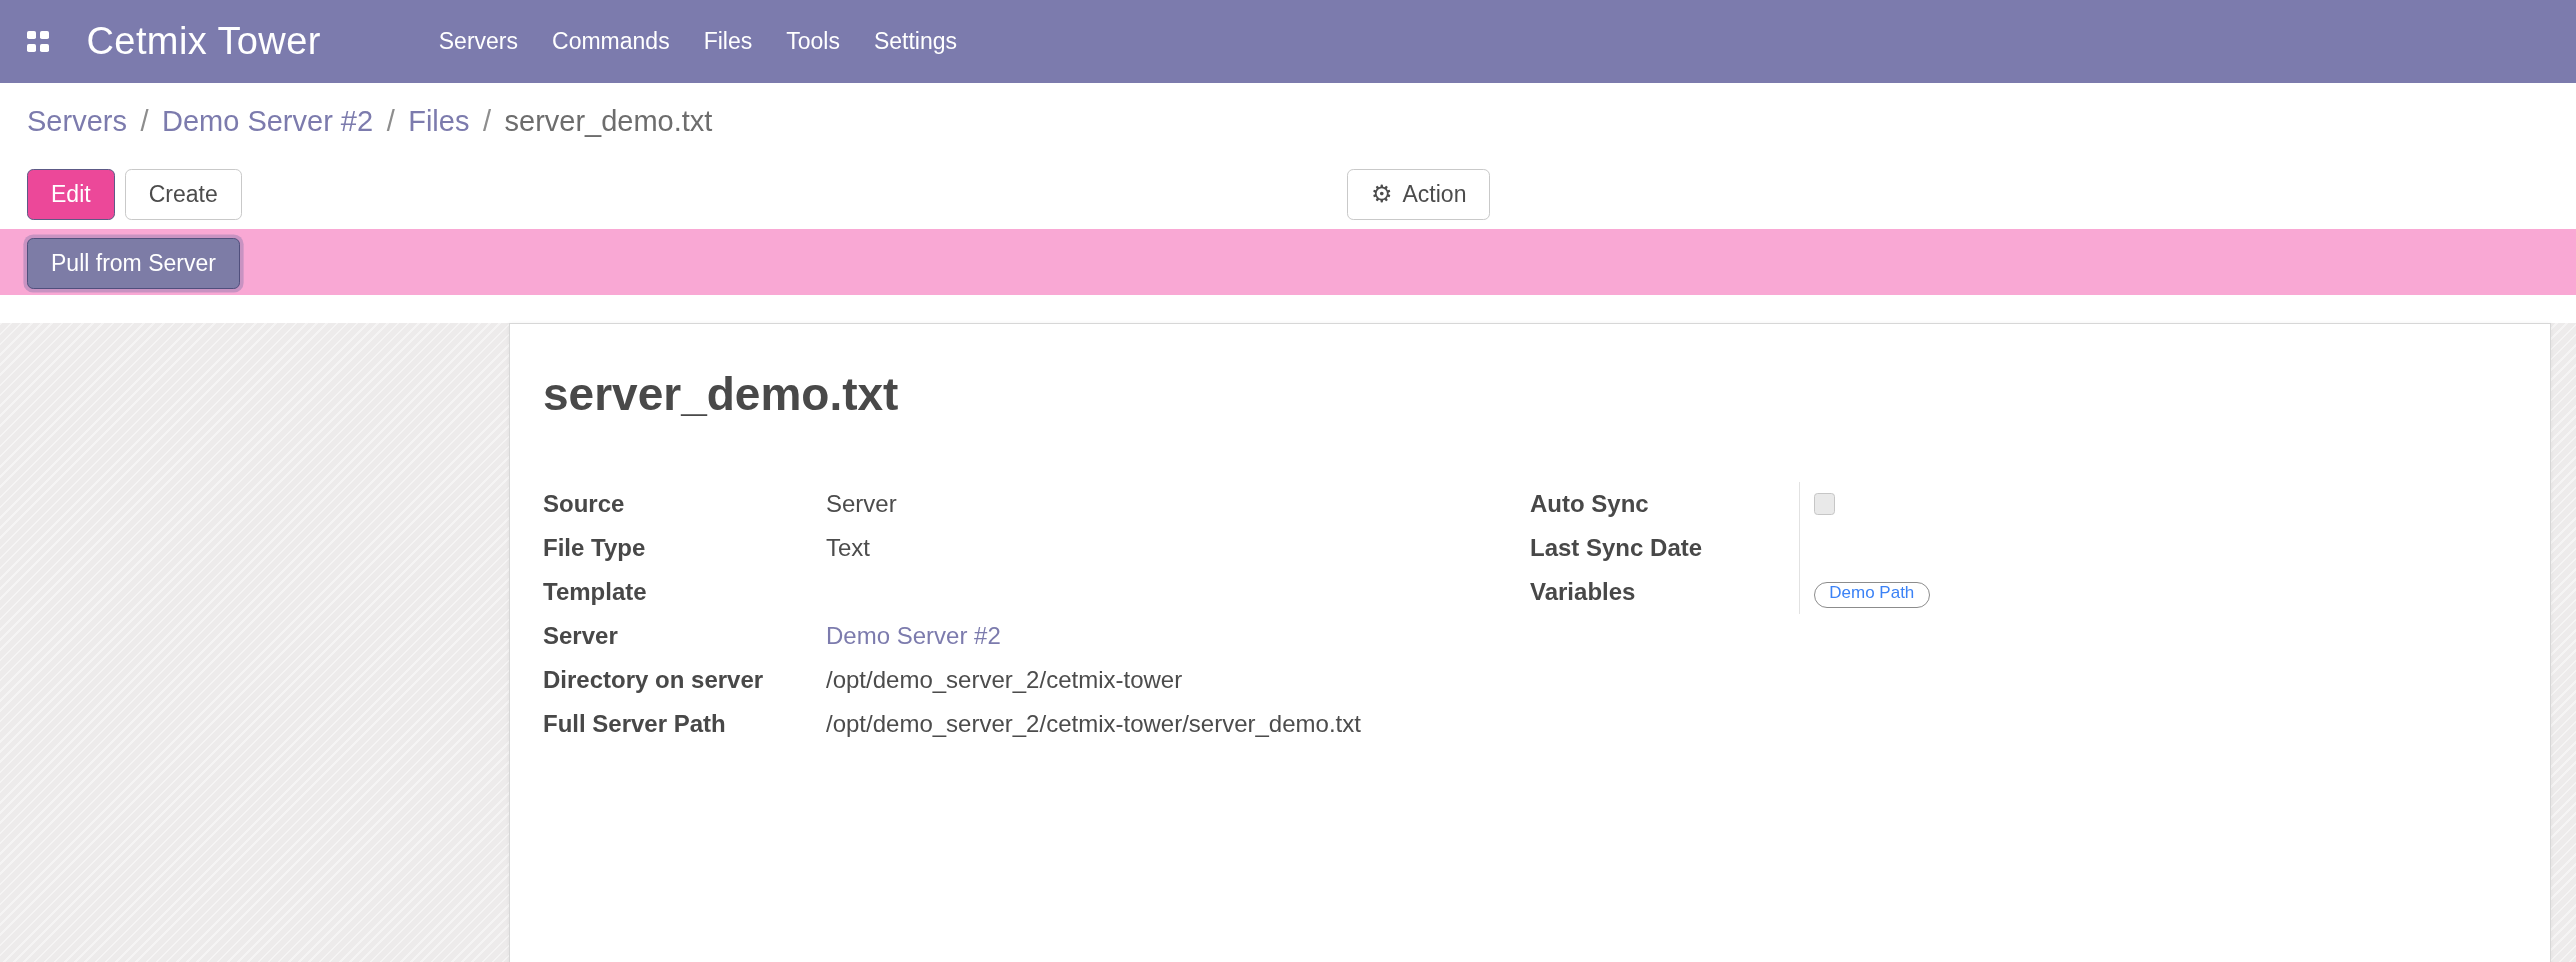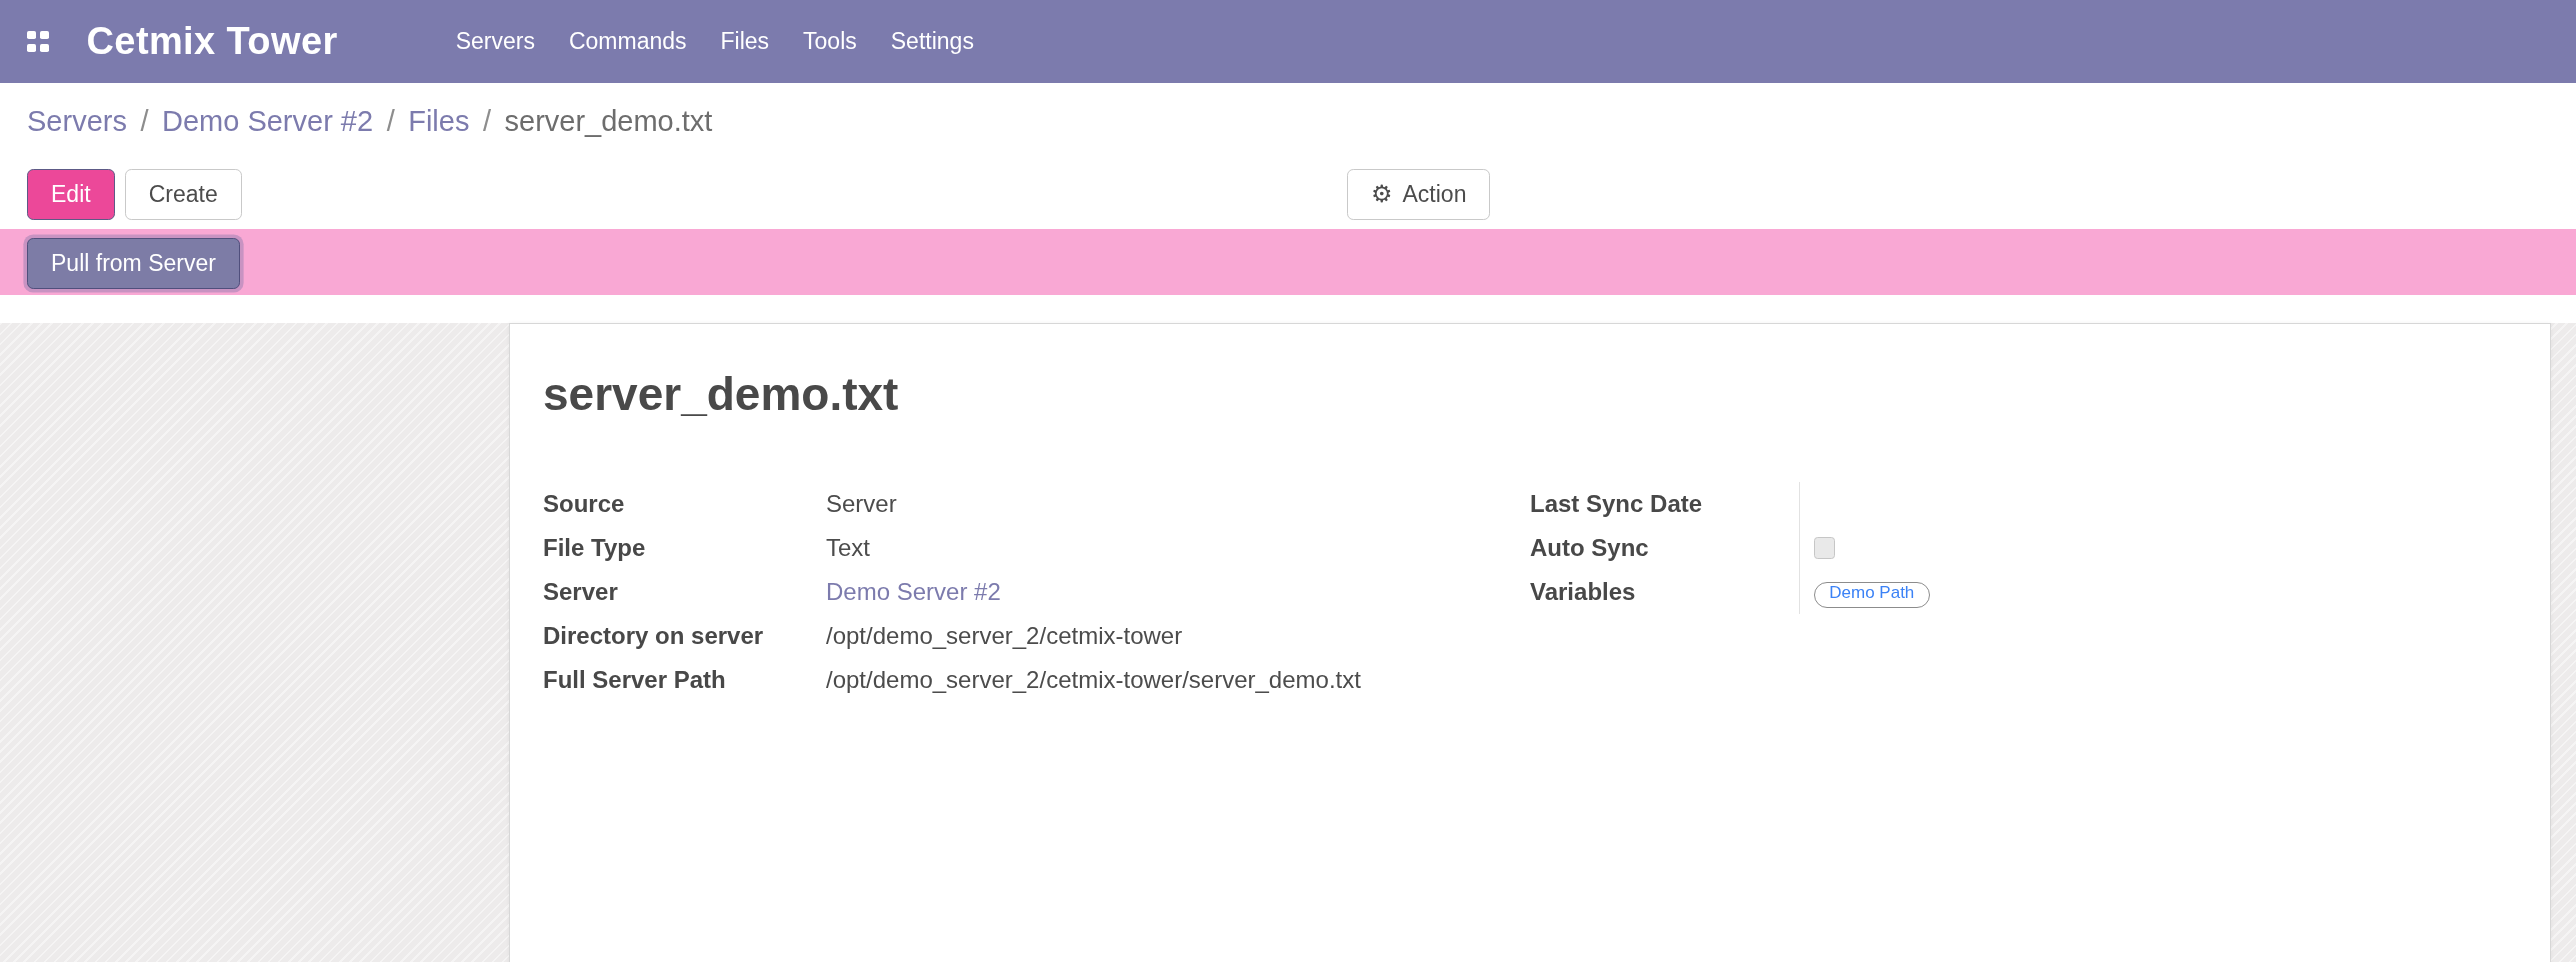--- a/index.html
+++ b/index.html
@@ -13,21 +13,21 @@
   .navbar {
     height:83px; background:#7c7bad; display:flex; align-items:center;
     padding:0 27px; color:#fff;
   }
   .apps-icon {
     width:21.5px; height:21.5px; display:grid;
     grid-template-columns:1fr 1fr; grid-template-rows:1fr 1fr; gap:4.5px;
     margin-right:38px; cursor:pointer; flex:0 0 auto;
   }
   .apps-icon i { background:#fff; border-radius:1.8px; display:block; }
-  .brand { font-size:38px; font-weight:700; letter-spacing:0.4px; margin-right:101px; cursor:pointer; white-space:nowrap; }
+  .brand { font-size:38px; font-weight:400; letter-spacing:0.4px; margin-right:101px; cursor:pointer; white-space:nowrap; }
   .nav-menu { display:flex; align-items:center; }
   .nav-item { font-size:23px; color:#fff; padding:0 17px; cursor:pointer; white-space:nowrap; }
 
   
   .breadcrumb-row { height:76px; display:flex; align-items:center; padding:0 27px; background:#fff; }
   .crumb-link { color:#7c7bad; font-size:29px; cursor:pointer; text-decoration:none; }
   .crumb-sep { color:#8d8d8d; font-size:29px; margin:0 13.5px; }
   .crumb-current { color:#6d6d6d; font-size:29px; }
 
   
@@ -147,47 +147,51 @@
         <tbody>
             <tr>
           <td class="lbl">Source</td>
           <td class="val">Server</td>
         </tr>
         <tr>
           <td class="lbl">File Type</td>
           <td class="val">Text</td>
         </tr>
         <tr>
+          <td class="lbl">Template</td>
+          <td class="val"></td>
+        </tr>
+        <tr>
           <td class="lbl">Server</td>
           <td class="val"><span class="val-link">Demo Server #2</span></td>
         </tr>
         <tr>
           <td class="lbl">Directory on server</td>
           <td class="val">/opt/demo_server_2/cetmix-tower</td>
         </tr>
         <tr>
           <td class="lbl">Full Server Path</td>
           <td class="val">/opt/demo_server_2/cetmix-tower/server_demo.txt</td>
         </tr>
       </tbody>
         </table>
 
       <table class="group group-right">
         <tbody>
             <tr>
-          <td class="lbl">Last Sync Date</td>
-          <td class="val"></td>
-        </tr>
-        <tr>
           <td class="lbl">Auto Sync</td>
           <td class="val">
                 <div class="checkbox"></div>
               </td>
         </tr>
         <tr>
+          <td class="lbl">Last Sync Date</td>
+          <td class="val"></td>
+        </tr>
+        <tr>
           <td class="lbl">Variables</td>
           <td class="val"><span class="tag-pill">Demo Path</span></td>
         </tr>
       </tbody>
         </table>
     </div>
 
     <div class="tab-content"></div>
   </div>
 </div>

